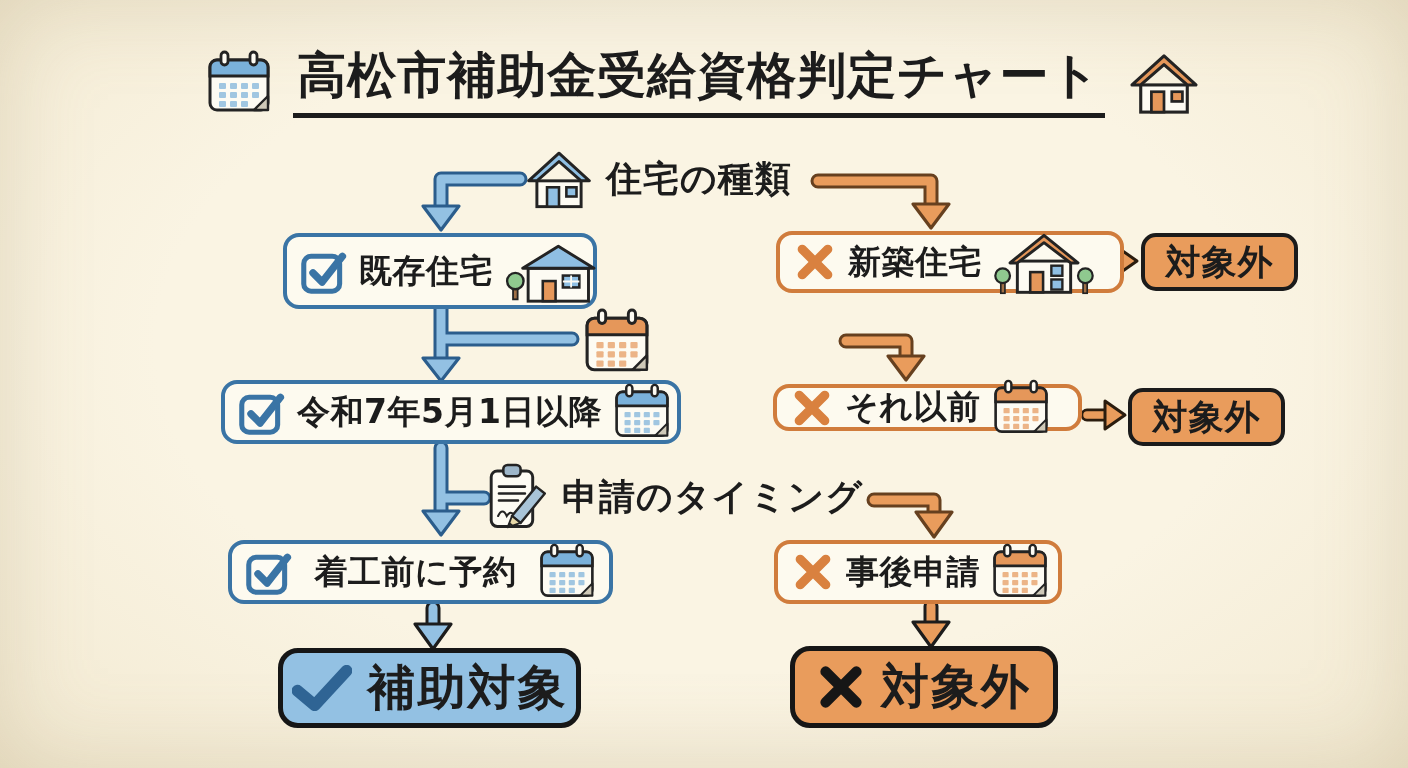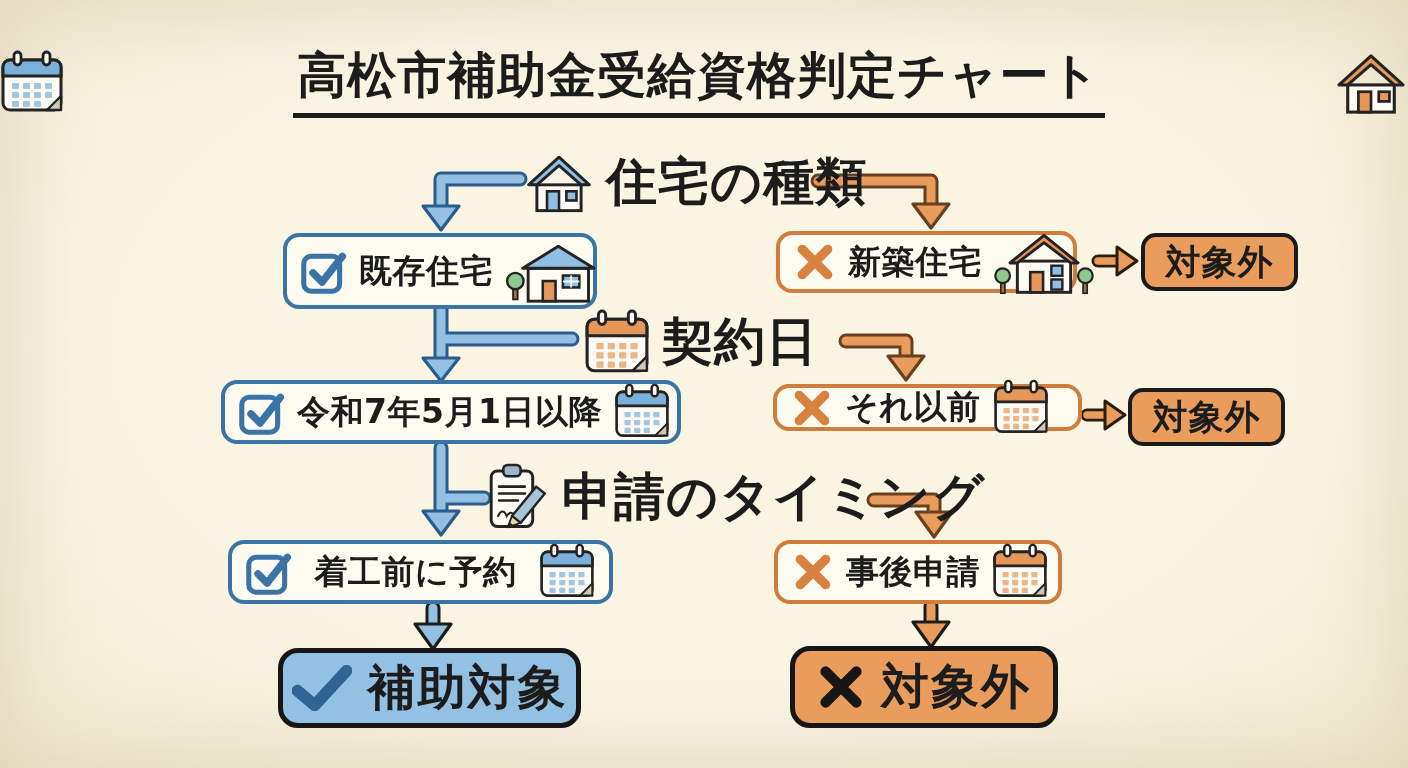--- a/index.html
+++ b/index.html
@@ -13,32 +13,32 @@
     position:relative;width:1408px;height:768px;
     background:radial-gradient(ellipse at 50% 45%, #faf4e3 55%, #f2e9d1 100%);
     box-shadow:inset 0 0 90px rgba(170,150,110,.28);
     color:var(--ink,#1c1c1c);
   }
   .arrows{position:absolute;left:0;top:0;z-index:0;}
 
   
   .title-row{
     position:absolute;left:0;top:48px;width:100%;
-    display:flex;align-items:center;justify-content:space-between;gap:22px;z-index:2;
+    display:flex;align-items:center;justify-content:center;gap:22px;z-index:2;
   }
   .title-row h1{
     margin:0;font-size:49px;font-weight:900;letter-spacing:1px;line-height:1.15;
     color:var(--ink);border-bottom:5px solid var(--ink);padding:0 4px 9px 4px;
   }
 
   
   .qlabel{
     position:absolute;display:flex;align-items:center;gap:12px;z-index:2;
   }
-  .qlabel .qtext{font-size:51px;font-weight:900;letter-spacing:1px;white-space:nowrap;}
+  .qlabel .qtext{font-size:36px;font-weight:900;letter-spacing:1px;white-space:nowrap;}
 
   
   .qbox{
     position:absolute;display:flex;align-items:center;gap:12px;
     background:var(--box-bg,#fdfaef);
     border-radius:16px;padding:0 14px;box-sizing:border-box;z-index:2;
   }
   .qbox.blue{border:4px solid var(--blue-accent,#3a74a5);}
   .qbox.orange{border:4px solid var(--orange-accent,#d07c3c);}
   .qbox .btext{font-size:33px;font-weight:900;letter-spacing:.5px;white-space:nowrap;}
@@ -231,39 +231,38 @@
   <div class="qbox blue" style="left:283px;top:233px;width:314px;height:76px;">
     <svg class="ico" width="46" height="46" style="color:#3a74a5">
         <use href="#sym-check"></use>
       </svg>
     <span class="btext">既存住宅</span>
     <svg class="ico" width="92" height="64">
         <use href="#sym-house-exist"></use>
       </svg>
   </div>
 
-  <div class="qbox orange" style="left:776px;top:231px;width:301px;height:62px;">
+  <div class="qbox orange" style="left:776px;top:231px;width:348px;height:62px;">
     <svg class="ico" width="42" height="42" style="color:#d9813f">
         <use href="#sym-x"></use>
       </svg>
     <span class="btext">新築住宅</span>
     <svg class="ico" width="100" height="68">
         <use href="#sym-house-new"></use>
       </svg>
   </div>
 
   <div class="pill" style="left:1141px;top:233px;width:157px;height:58px;">
     <span class="btext">対象外</span>
   </div>
 
   <div class="qlabel" style="left:584px;top:308px;">
     <svg class="ico" width="66" height="68" style="color:#e5975a">
         <use href="#sym-cal"></use>
       </svg>
-    <span class="qtext">契約日</span>
   </div>
 
   <div class="qbox blue" style="left:221px;top:380px;width:460px;height:64px;">
     <svg class="ico" width="46" height="46" style="color:#3a74a5">
         <use href="#sym-check"></use>
       </svg>
     <span class="btext">令和7年5月1日以降</span>
     <svg class="ico" width="56" height="58" style="color:#7ab1da">
         <use href="#sym-cal"></use>
       </svg>

